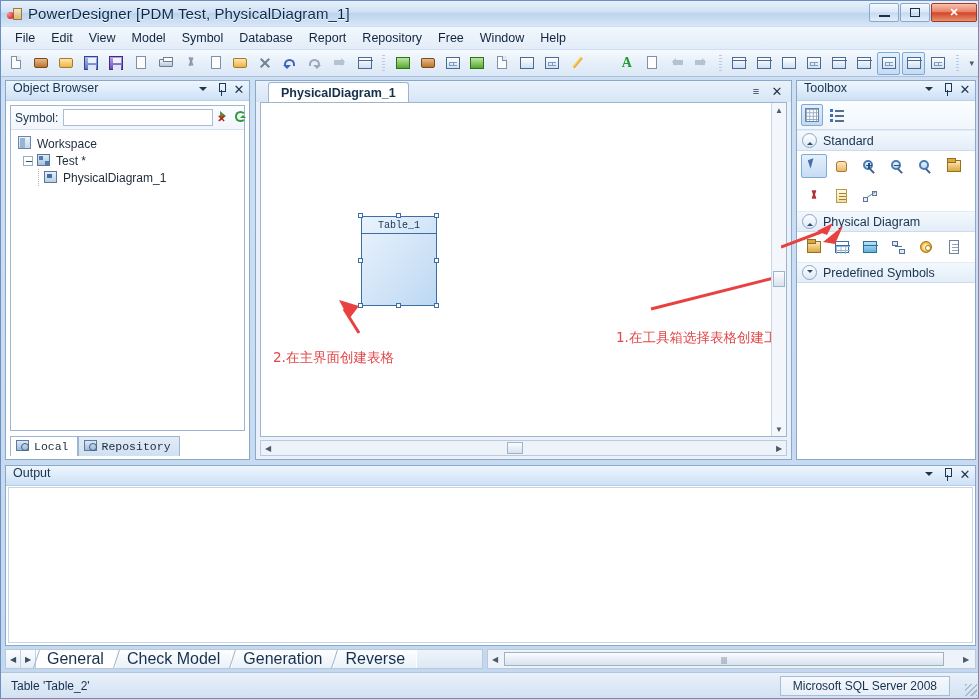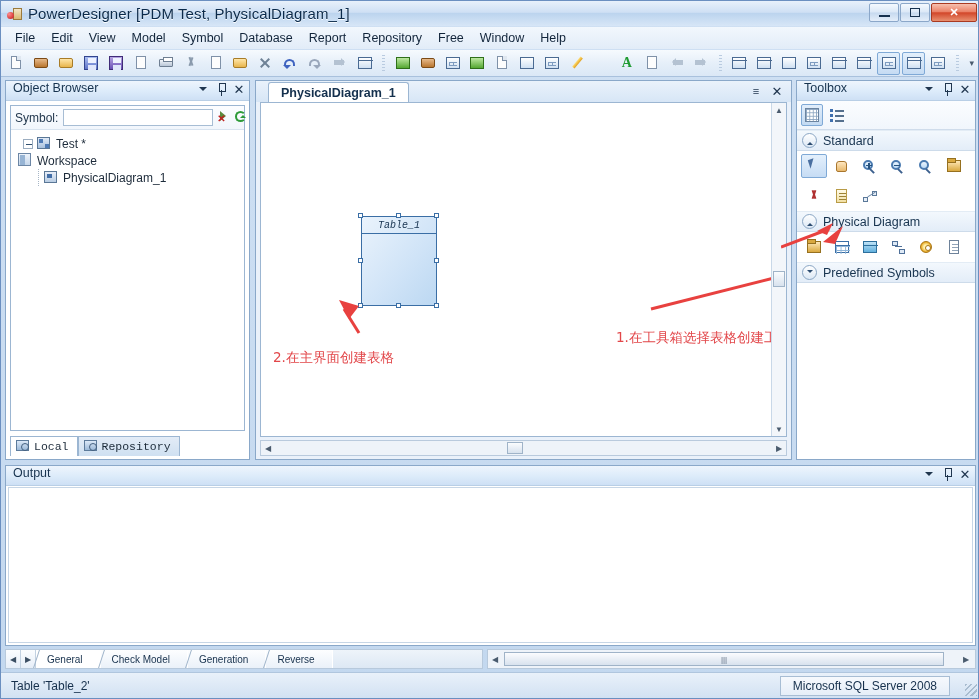--- a/index.html
+++ b/index.html
@@ -311,21 +311,20 @@
   }
   .sb-thumb {
     position:absolute; background:linear-gradient(to bottom,#fbfcfe,#d8e2ee);
     border:1px solid #9fb3c8;
   }
 
   .tbl-symbol {
     position:absolute; left:100px; top:113px; width:76px; height:90px;
     border:1px solid #3a6ea5;
     background: linear-gradient(to bottom right,#eaf3fc 0%,#cfe3f7 60%,#bcd8f2 100%);
-    font-style: italic;
   }
   .tbl-symbol .tbl-title {
     height: 17px; border-bottom:1px solid #3a6ea5;
     display:flex;align-items:center;justify-content:center;
     font-family:"Liberation Mono", monospace; font-size:10px; color:#16324f;
   }
   .sel-handles span {
     position:absolute; width:5px;height:5px; background:#fff; border:1px solid #3a6ea5;
   }
 
@@ -451,22 +450,22 @@
     display:flex; align-items:stretch;
     background: linear-gradient(to bottom,#f0f5fb,#dde8f4);
     border:1px solid #b7c9dc;
   }
   .bt-nav {
     width:15px; display:flex;align-items:center;justify-content:center;
     border-right:1px solid #c3d2e2; color:#3b4e63; font-size:8px;
     background: linear-gradient(to bottom,#fbfdff,#e6eef8);
   }
   .bt-tab {
-    display:flex;align-items:center; padding:0 17px 0 11px;
-    font-size:10px; color:#16304c; position:relative;
+    display:flex;padding:0 11px 0 11px;
+    font-size:16px; color:#16304c; position:relative;
     background: linear-gradient(to bottom,#fdfeff,#eaf1f9);
     border-right:1px solid #ffffff;
   }
   .bt-tab:before{
     content:''; position:absolute; left:0; top:0; bottom:0; width:8px;
     border-left:1px solid #9db3c9; transform: skewX(-18deg);
   }
   .bt-tab.sel { background: linear-gradient(to bottom,#ffffff,#ffffff); font-weight:normal;}
   .bt-fill { flex:1 1 auto; background:linear-gradient(to bottom,#eef4fa,#dde8f4);}
 
@@ -744,33 +743,33 @@
           <i class="fan"></i>
             <i class="xr">✕</i>
         </span>
         <span class="filter-ic">
             <i class="refresh"></i>
           </span>
       </div>
 
       <div class="tree">
         <div class="tree-row">
+          <span class="indent" style="width:2px"></span>
+          <span class="tr-ic">
+              <i class="ws"></i>
+            </span>
+          <span>Workspace</span>
+        </div>
+        <div class="tree-row">
           <span class="indent" style="width:8px"></span>
           <span class="expander"></span>
           <span class="tr-ic">
               <i class="mdl"></i>
             </span>
           <span>Test *</span>
-        </div>
-        <div class="tree-row">
-          <span class="indent" style="width:2px"></span>
-          <span class="tr-ic">
-              <i class="ws"></i>
-            </span>
-          <span>Workspace</span>
         </div>
         <div class="tree-row">
           <span class="indent" style="width:18px"></span>
           <span class="dots-v"></span>
           <span class="tr-ic">
               <i class="dia"></i>
             </span>
           <span>PhysicalDiagram_1</span>
         </div>
       </div>

